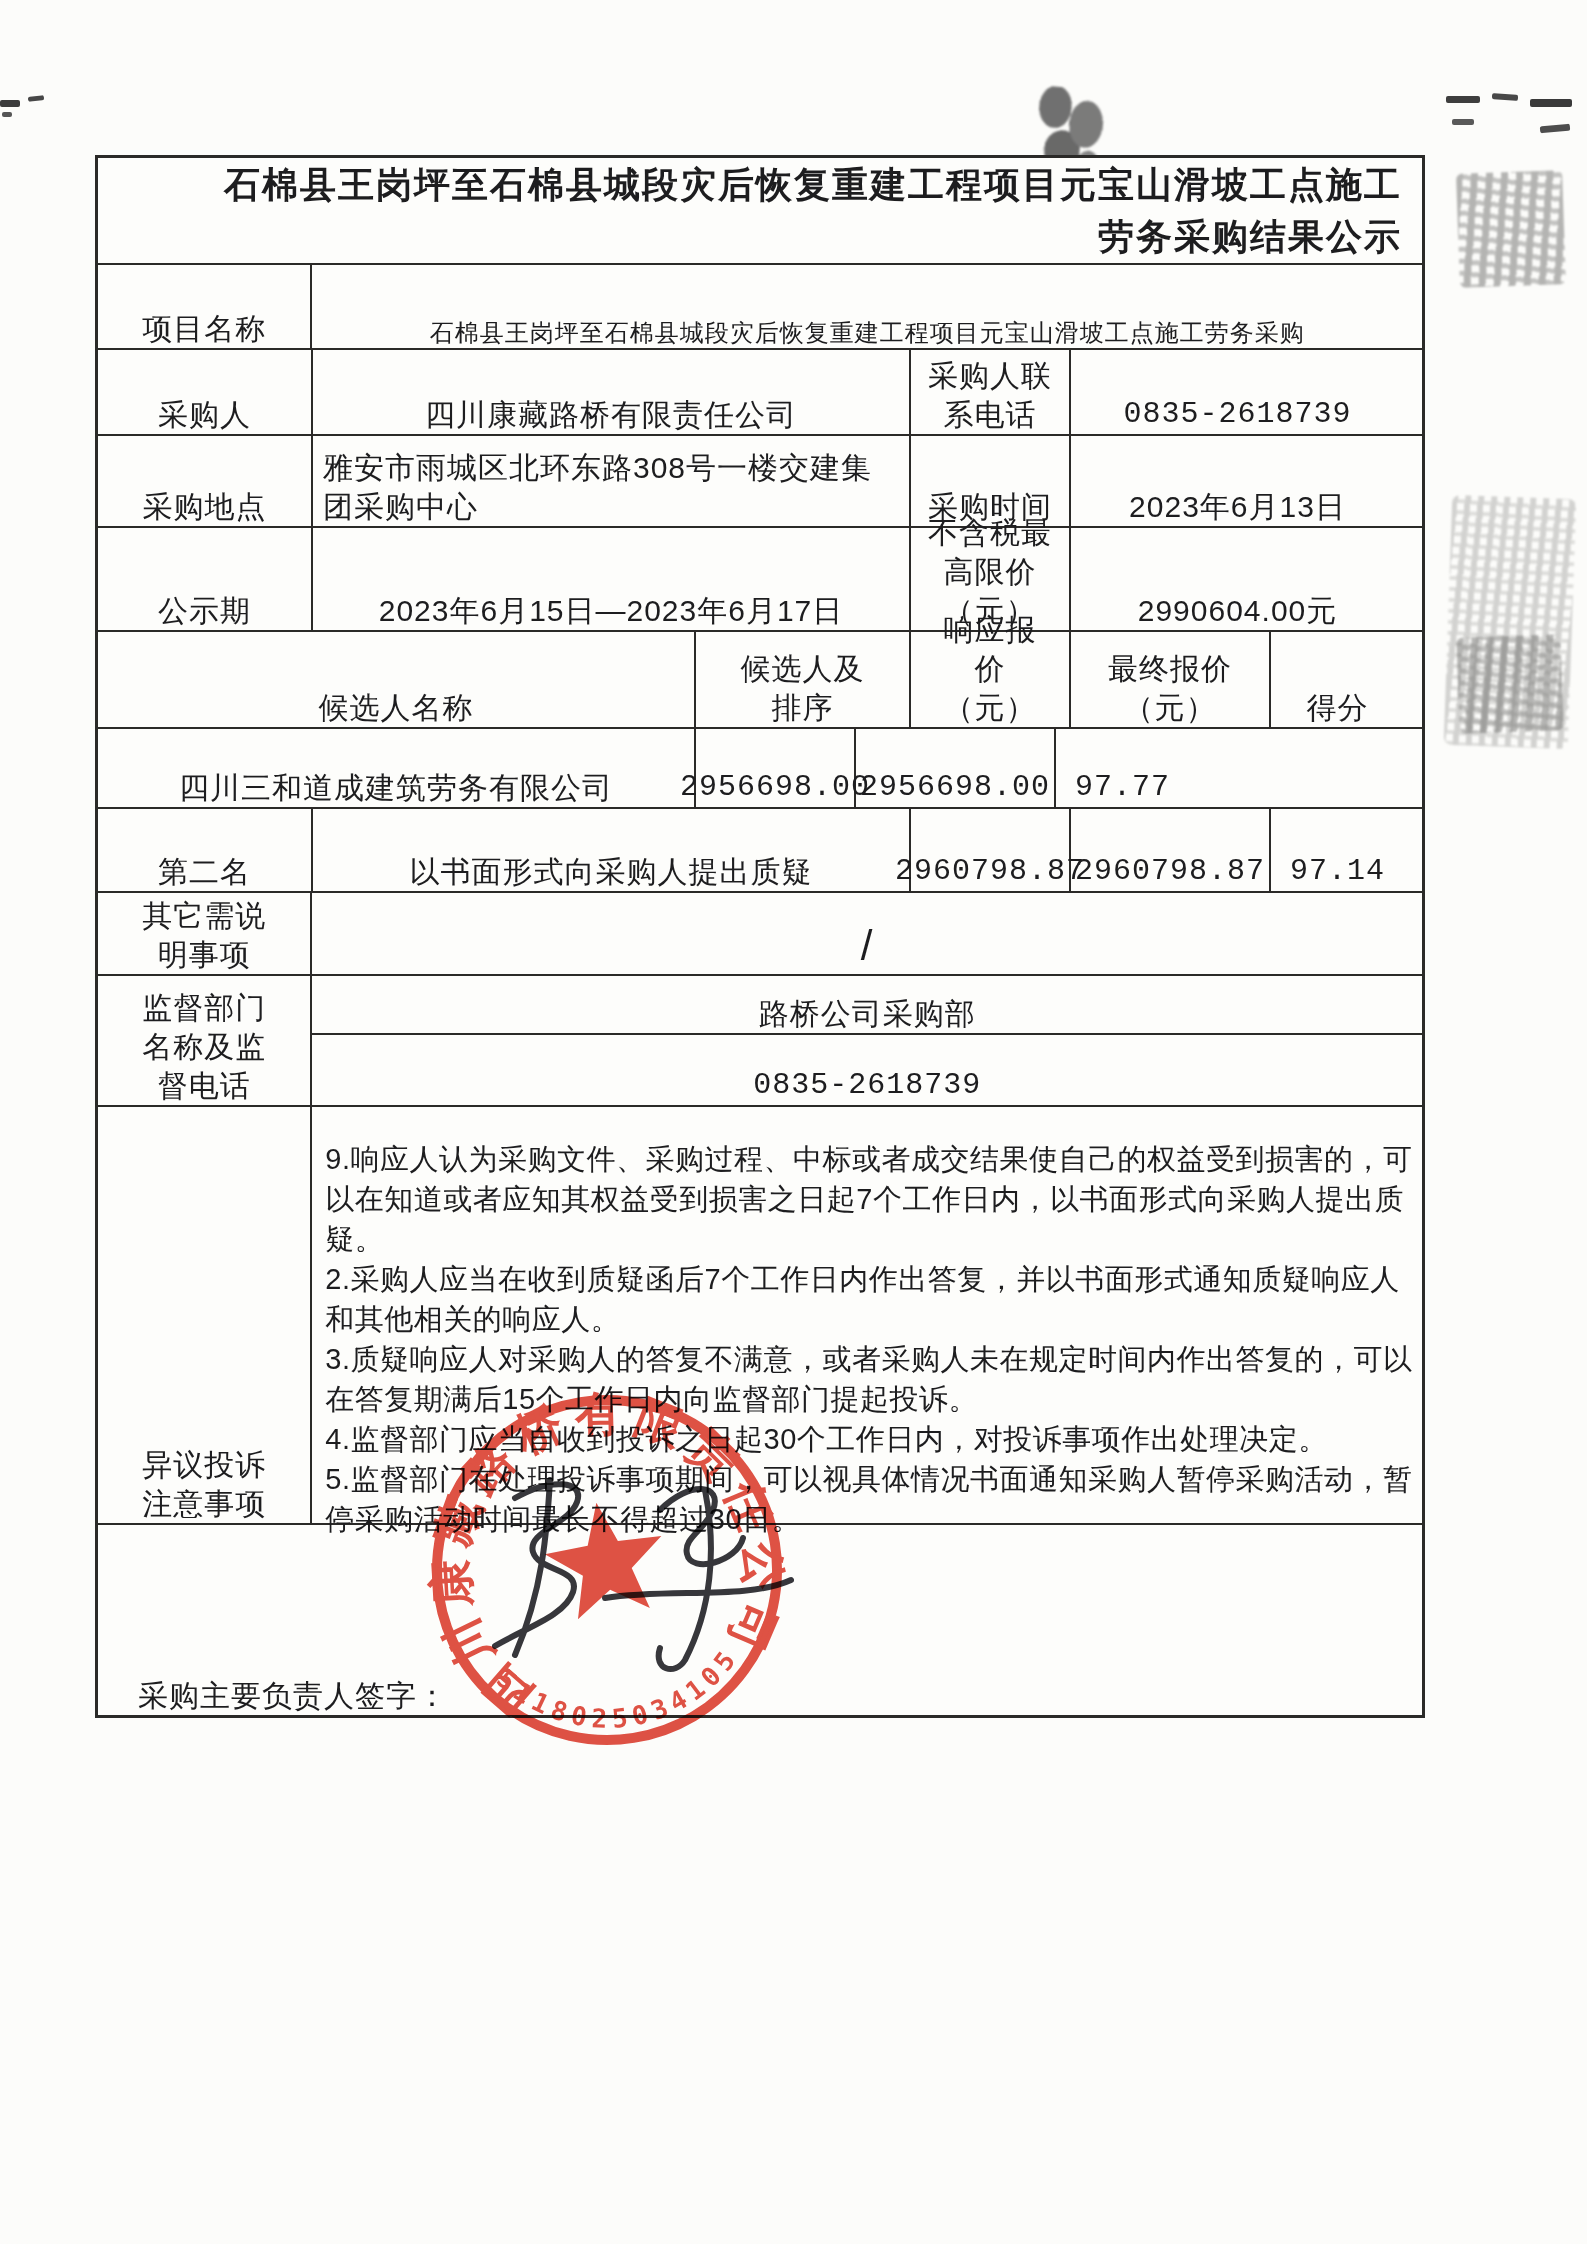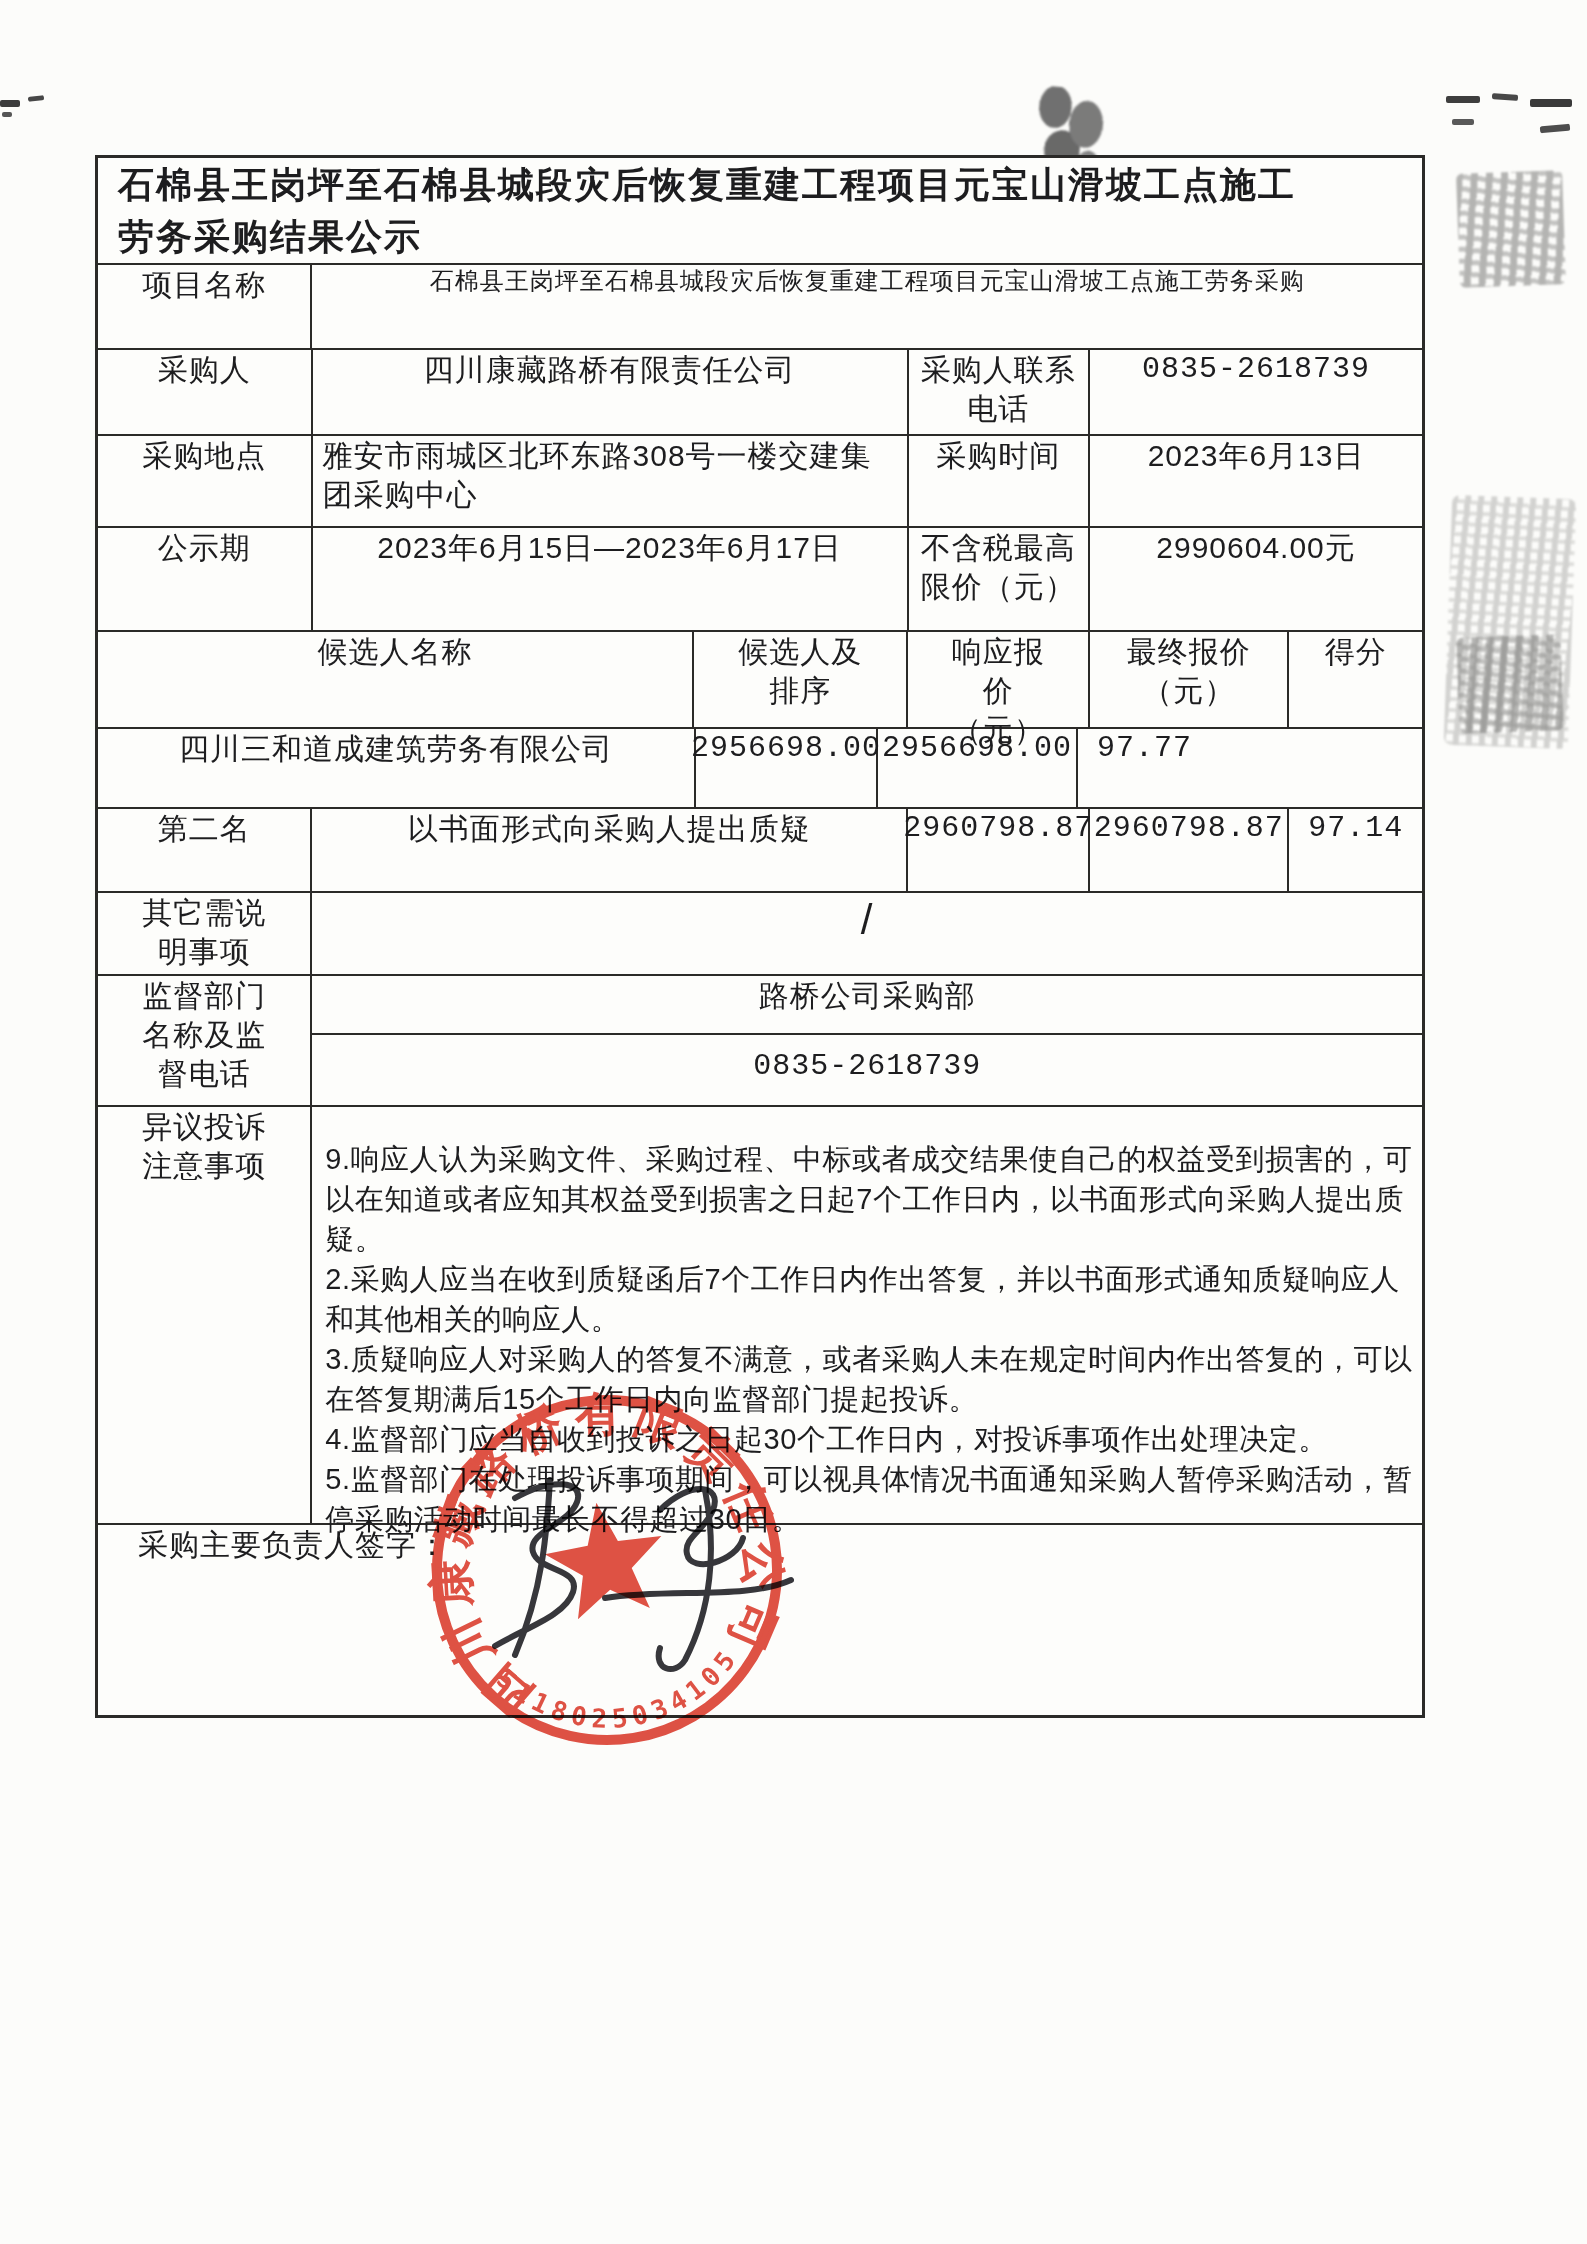--- a/index.html
+++ b/index.html
@@ -10,28 +10,28 @@
   }
   
   .doc-table{
     position:absolute;left:95px;top:155px;width:1330px;
     border:3px solid #2b2a28;box-sizing:border-box;background:#fdfdfb;
   }
   .tr{display:flex;box-sizing:border-box;border-bottom:2.5px solid #2b2a28;}
   .tr.last{border-bottom:none;}
   .td{
     box-sizing:border-box;border-right:2.5px solid #2b2a28;
-    display:flex;align-items:flex-start;justify-content:center;
+    display:flex;align-items:flex-end;justify-content:center;
     font-size:30px;line-height:1.3;text-align:center;color:#1d1d1f;
     letter-spacing:1px;
   }
   .td:last-child{border-right:none;}
   .w1{width:215px;}
   .w2{width:598px;}
-  .w3{width:182px;}
+  .w3{width:160px;}
   .w4{width:200px;}
   .w5{width:133px;}
   .w45{width:333px;}
   .rest{width:1115px;}
   .full{width:100%;}
   .lbl{padding:0 38px;}
   .lbl-sm{padding:0 8px;}
   .hdr-pad{padding:0 28px;}
   .title-cell{
     flex-direction:column;font-weight:700;font-size:36px;line-height:1.42;

